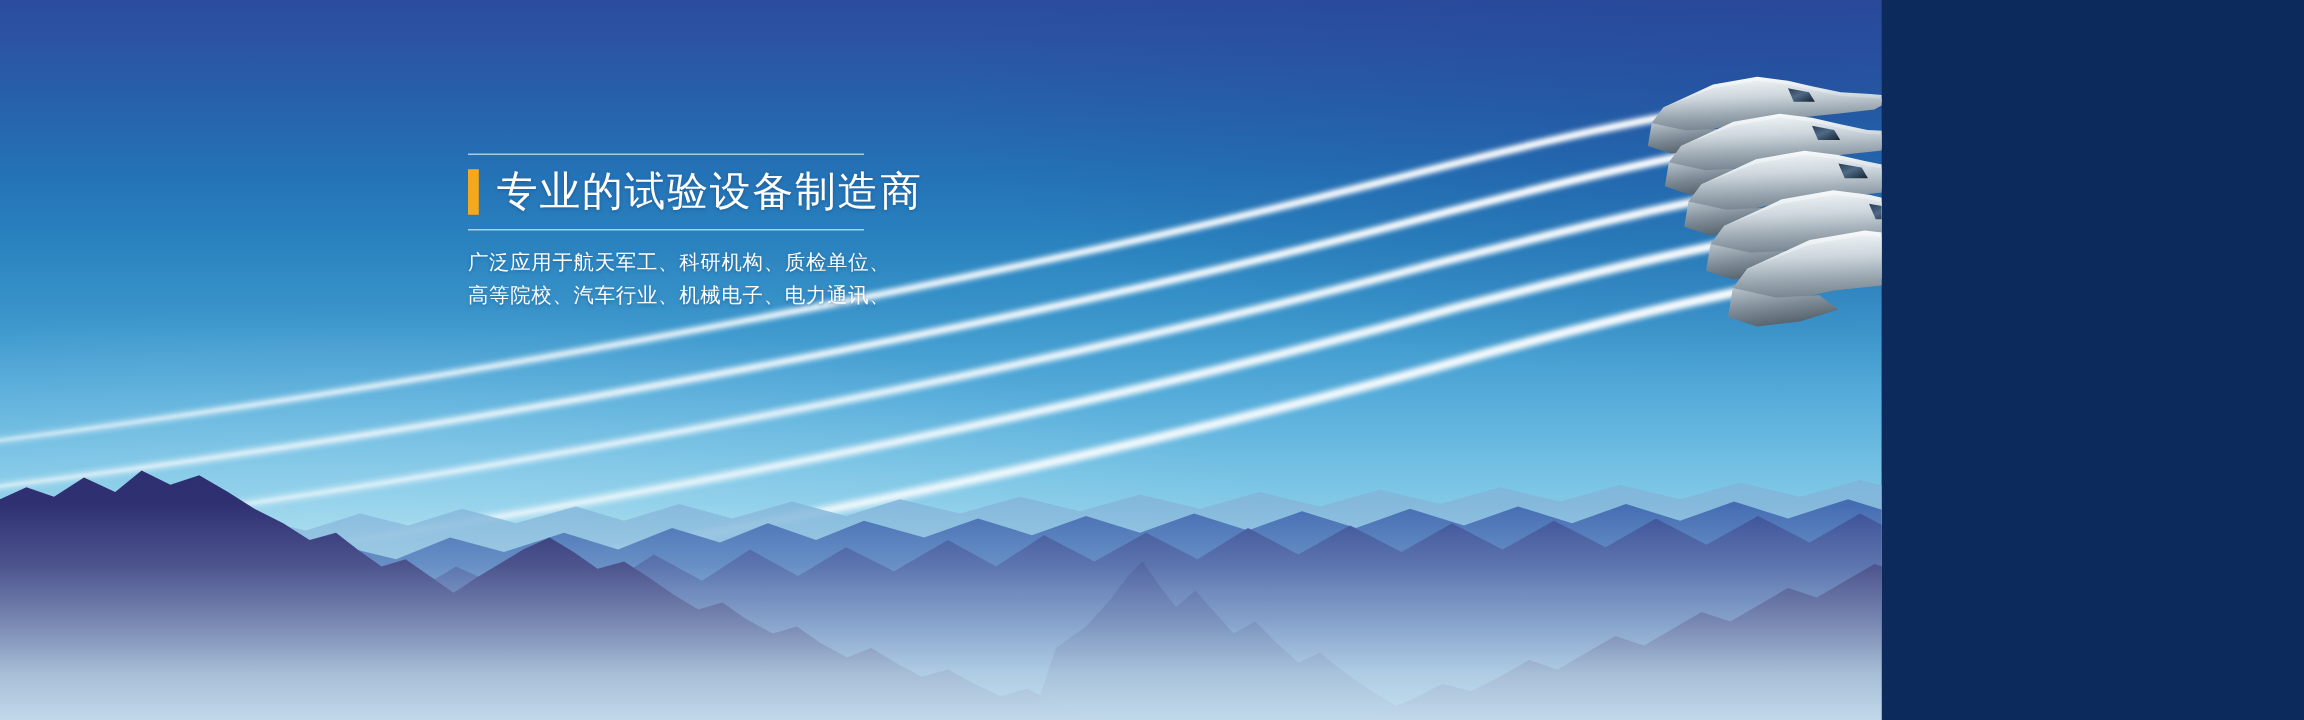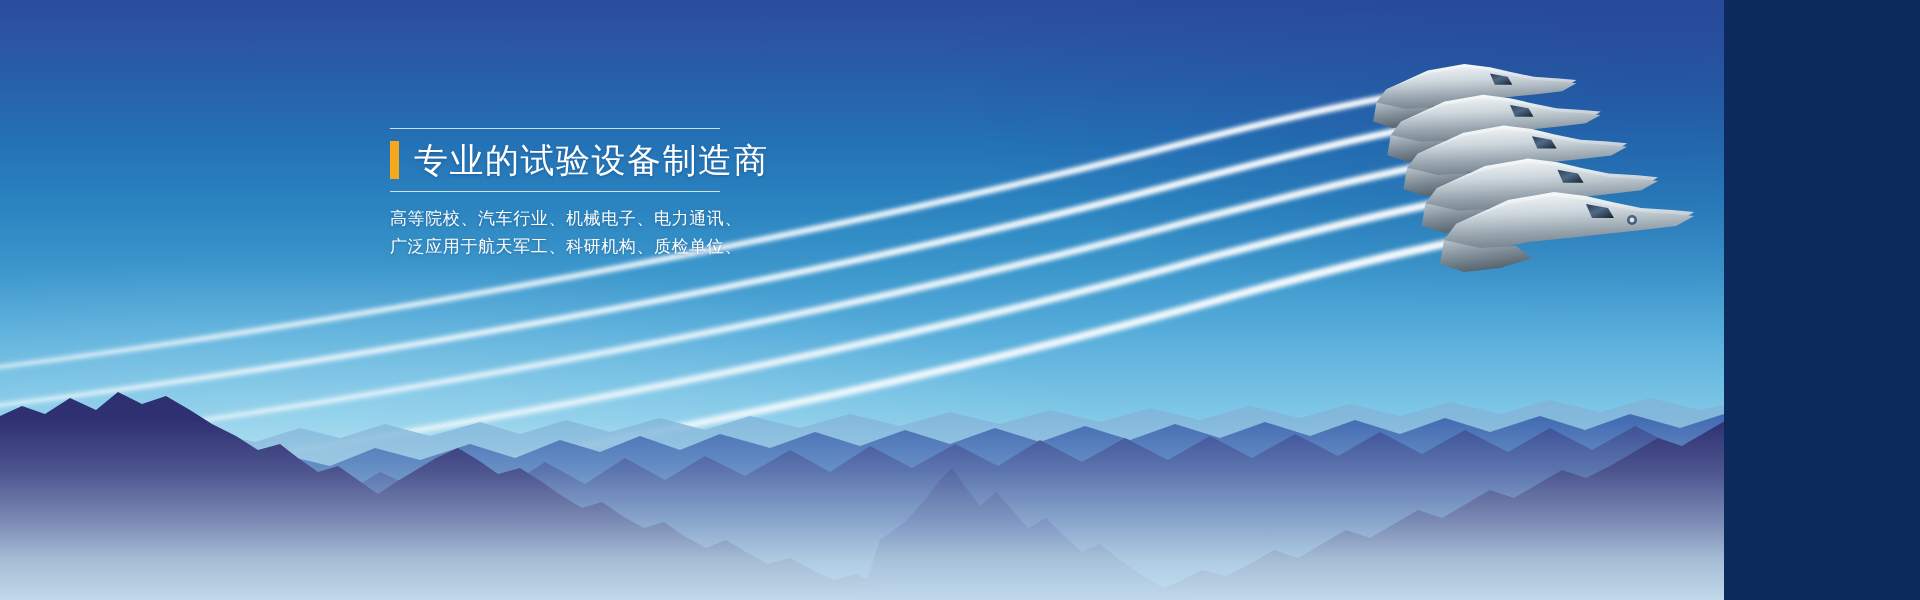--- a/index.html
+++ b/index.html
@@ -2,21 +2,21 @@
 <html><head>
 <meta charset="utf-8">
 <style>
   html, body {
     margin: 0;
     padding: 0;
     background: #0d2a5c;
   }
   #banner {
     position: relative;
-    width: 1724px;
+    width: 1568px;
     height: 600px;
     overflow: hidden;
     font-family: "Liberation Sans", "DejaVu Sans", sans-serif;
     
     background: linear-gradient(to bottom,
         #2c4c9e 0%,
         #2b54a4 6%,
         #2761ab 14%,
         #2472b6 24%,
         #2a83bf 34%,
@@ -321,18 +321,18 @@
   </svg>
 
   <div class="copy">
     <div class="rule"></div>
     <div class="title-row">
       <div class="accent-bar"></div>
       <div class="title">专业的试验设备制造商</div>
     </div>
     <div class="rule lower"></div>
     <div class="subtitle">
+      <div>广泛应用于航天军工、科研机构、质检单位、</div>
       <div>高等院校、汽车行业、机械电子、电力通讯、</div>
-      <div>广泛应用于航天军工、科研机构、质检单位、</div>
     </div>
   </div>
 
 </div>
 
 </body></html>

